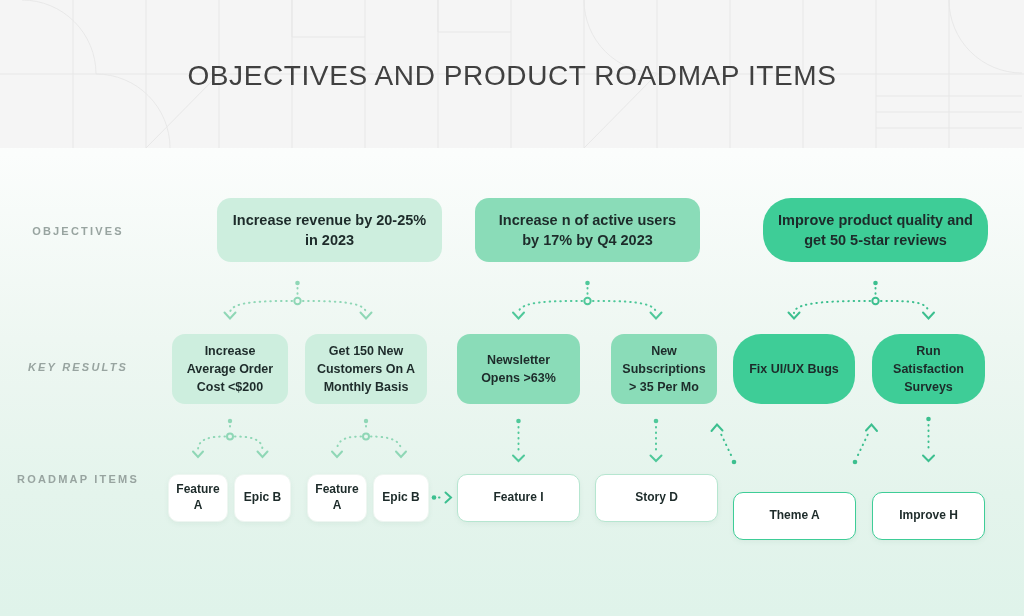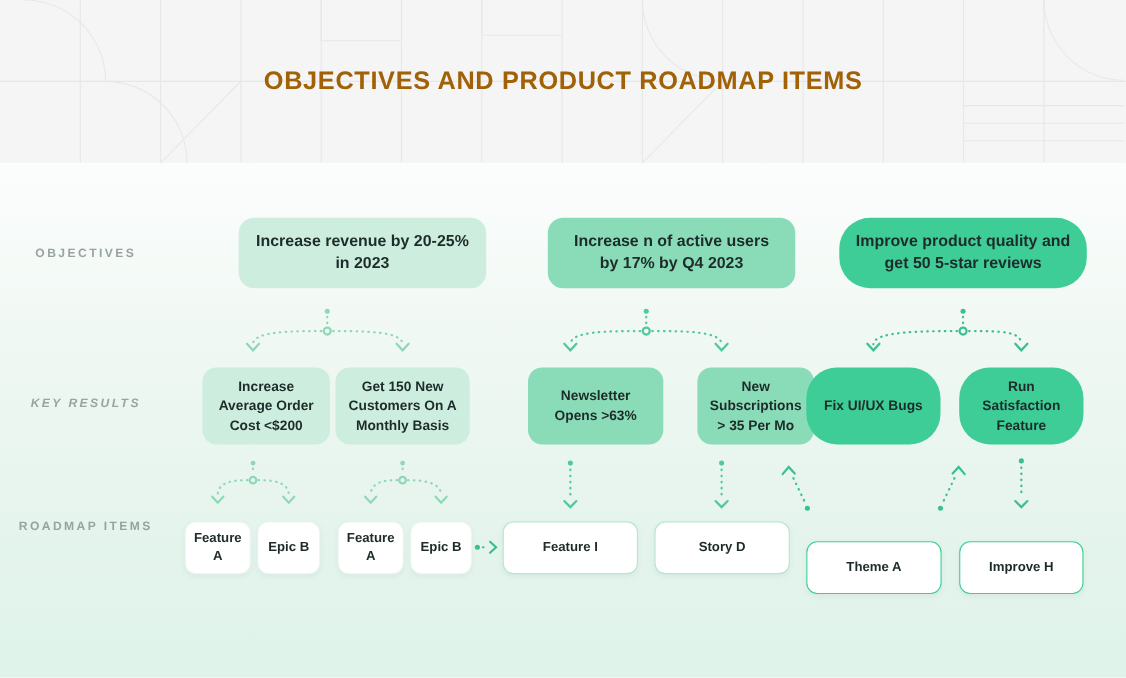--- a/index.html
+++ b/index.html
@@ -4,33 +4,33 @@
 <style>
   html,body{margin:0;padding:0;}
   body{font-family:"Liberation Sans", sans-serif;}
   #stage{position:relative;width:1024px;height:616px;overflow:hidden;
          background:linear-gradient(180deg,#ffffff 0%,#fbfdfc 25%,#eef7f2 55%,#e4f4ec 80%,#dff3ea 100%);}
 
   
   #header{position:absolute;left:0;top:0;width:1024px;height:148px;background:#f5f5f5;}
   #header svg{position:absolute;left:0;top:0;}
   #page-title{position:absolute;left:0;top:60px;width:1024px;text-align:center;
-              font-size:23px;font-weight:700;letter-spacing:.6px;color:#a16207;}
+              font-size:28px;font-weight:400;letter-spacing:.6px;color:#404040;}
 
   
   .row-label{position:absolute;left:14px;width:128px;text-align:center;color:#98a4a0;
              font-size:11px;font-weight:600;letter-spacing:2.2px;line-height:1.55;}
 
   
   .node{position:absolute;display:flex;align-items:center;justify-content:center;
         text-align:center;color:#1d2b2a;font-weight:700;box-sizing:border-box;}
   .obj{top:198px;height:64px;border-radius:14px;font-size:14.5px;line-height:1.4;padding:0 14px;}
   .kr{top:334px;height:70px;border-radius:13px;font-size:12.5px;line-height:1.45;padding:0 9px;}
   .tint-light{background:#cdeede;}
-  .tint-medium{background:#8adcb8;margin-left:23px;}
+  .tint-medium{background:#8adcb8;}
   .tint-dark{background:#3ecd97;border-radius:28px;}
   .rm{top:474px;height:48px;border-radius:10px;background:#ffffff;font-size:12px;line-height:1.3;
       padding:0 6px;box-shadow:0 2px 5px rgba(90,140,120,.08);}
   .rm-plain{border:1px solid #eef6f1;}
   .rm-outline-light{border:1px solid #b6e6d0;}
   .rm-outline-dark{border:1.5px solid #3ecd97;margin-top:18px;}
 
   
   #connectors{position:absolute;left:0;top:0;pointer-events:none;}
 </style>
@@ -136,26 +136,26 @@
       <circle cx="434" cy="497.5" r="2.3" fill="#3cbf8f" stroke="none"></circle>
       <path d="M439,497.5 L444,497.5" stroke-dasharray="0.5 4.8"></path>
       <path d="M445.5,492.5 L451,497.5 L445.5,502.5"></path>
     </g>
   </svg>
 
   <div class="node obj tint-light" style="left:185px;width:225px;margin-left:32px;">Increase revenue by 20-25% in 2023</div>
   <div class="node obj tint-medium" style="left:475px;width:225px;">Increase n of active users by 17% by Q4 2023</div>
   <div class="node obj tint-dark" style="left:763px;width:225px;">Improve product quality and get 50 5-star reviews</div>
 
-  <div class="node kr tint-light" style="left:172px;width:116px;margin-left:12px;">Increase Average Order Cost &lt;$200</div>
+  <div class="node kr tint-light" style="left:172px;width:116px;">Increase Average Order Cost &lt;$200</div>
   <div class="node kr tint-light" style="left:305px;width:122px;">Get 150 New Customers On A Monthly Basis</div>
   <div class="node kr tint-medium" style="left:457px;width:123px;">Newsletter Opens &gt;63%</div>
   <div class="node kr tint-medium" style="left:611px;width:106px;">New Subscriptions &gt; 35 Per Mo</div>
   <div class="node kr tint-dark" style="left:733px;width:122px;">Fix UI/UX Bugs</div>
-  <div class="node kr tint-dark" style="left:872px;width:113px;">Run Satisfaction Feature</div>
+  <div class="node kr tint-dark" style="left:872px;width:113px;">Run Satisfaction Surveys</div>
 
   <div class="node rm rm-plain" style="left:168px;width:60px;">Feature A</div>
   <div class="node rm rm-plain" style="left:234px;width:57px;">Epic B</div>
   <div class="node rm rm-plain" style="left:307px;width:60px;">Feature A</div>
   <div class="node rm rm-plain" style="left:373px;width:56px;">Epic B</div>
   <div class="node rm rm-outline-light" style="left:457px;width:123px;">Feature I</div>
   <div class="node rm rm-outline-light" style="left:595px;width:123px;">Story D</div>
   <div class="node rm rm-outline-dark" style="left:733px;width:123px;">Theme A</div>
   <div class="node rm rm-outline-dark" style="left:872px;width:113px;">Improve H</div>
 

